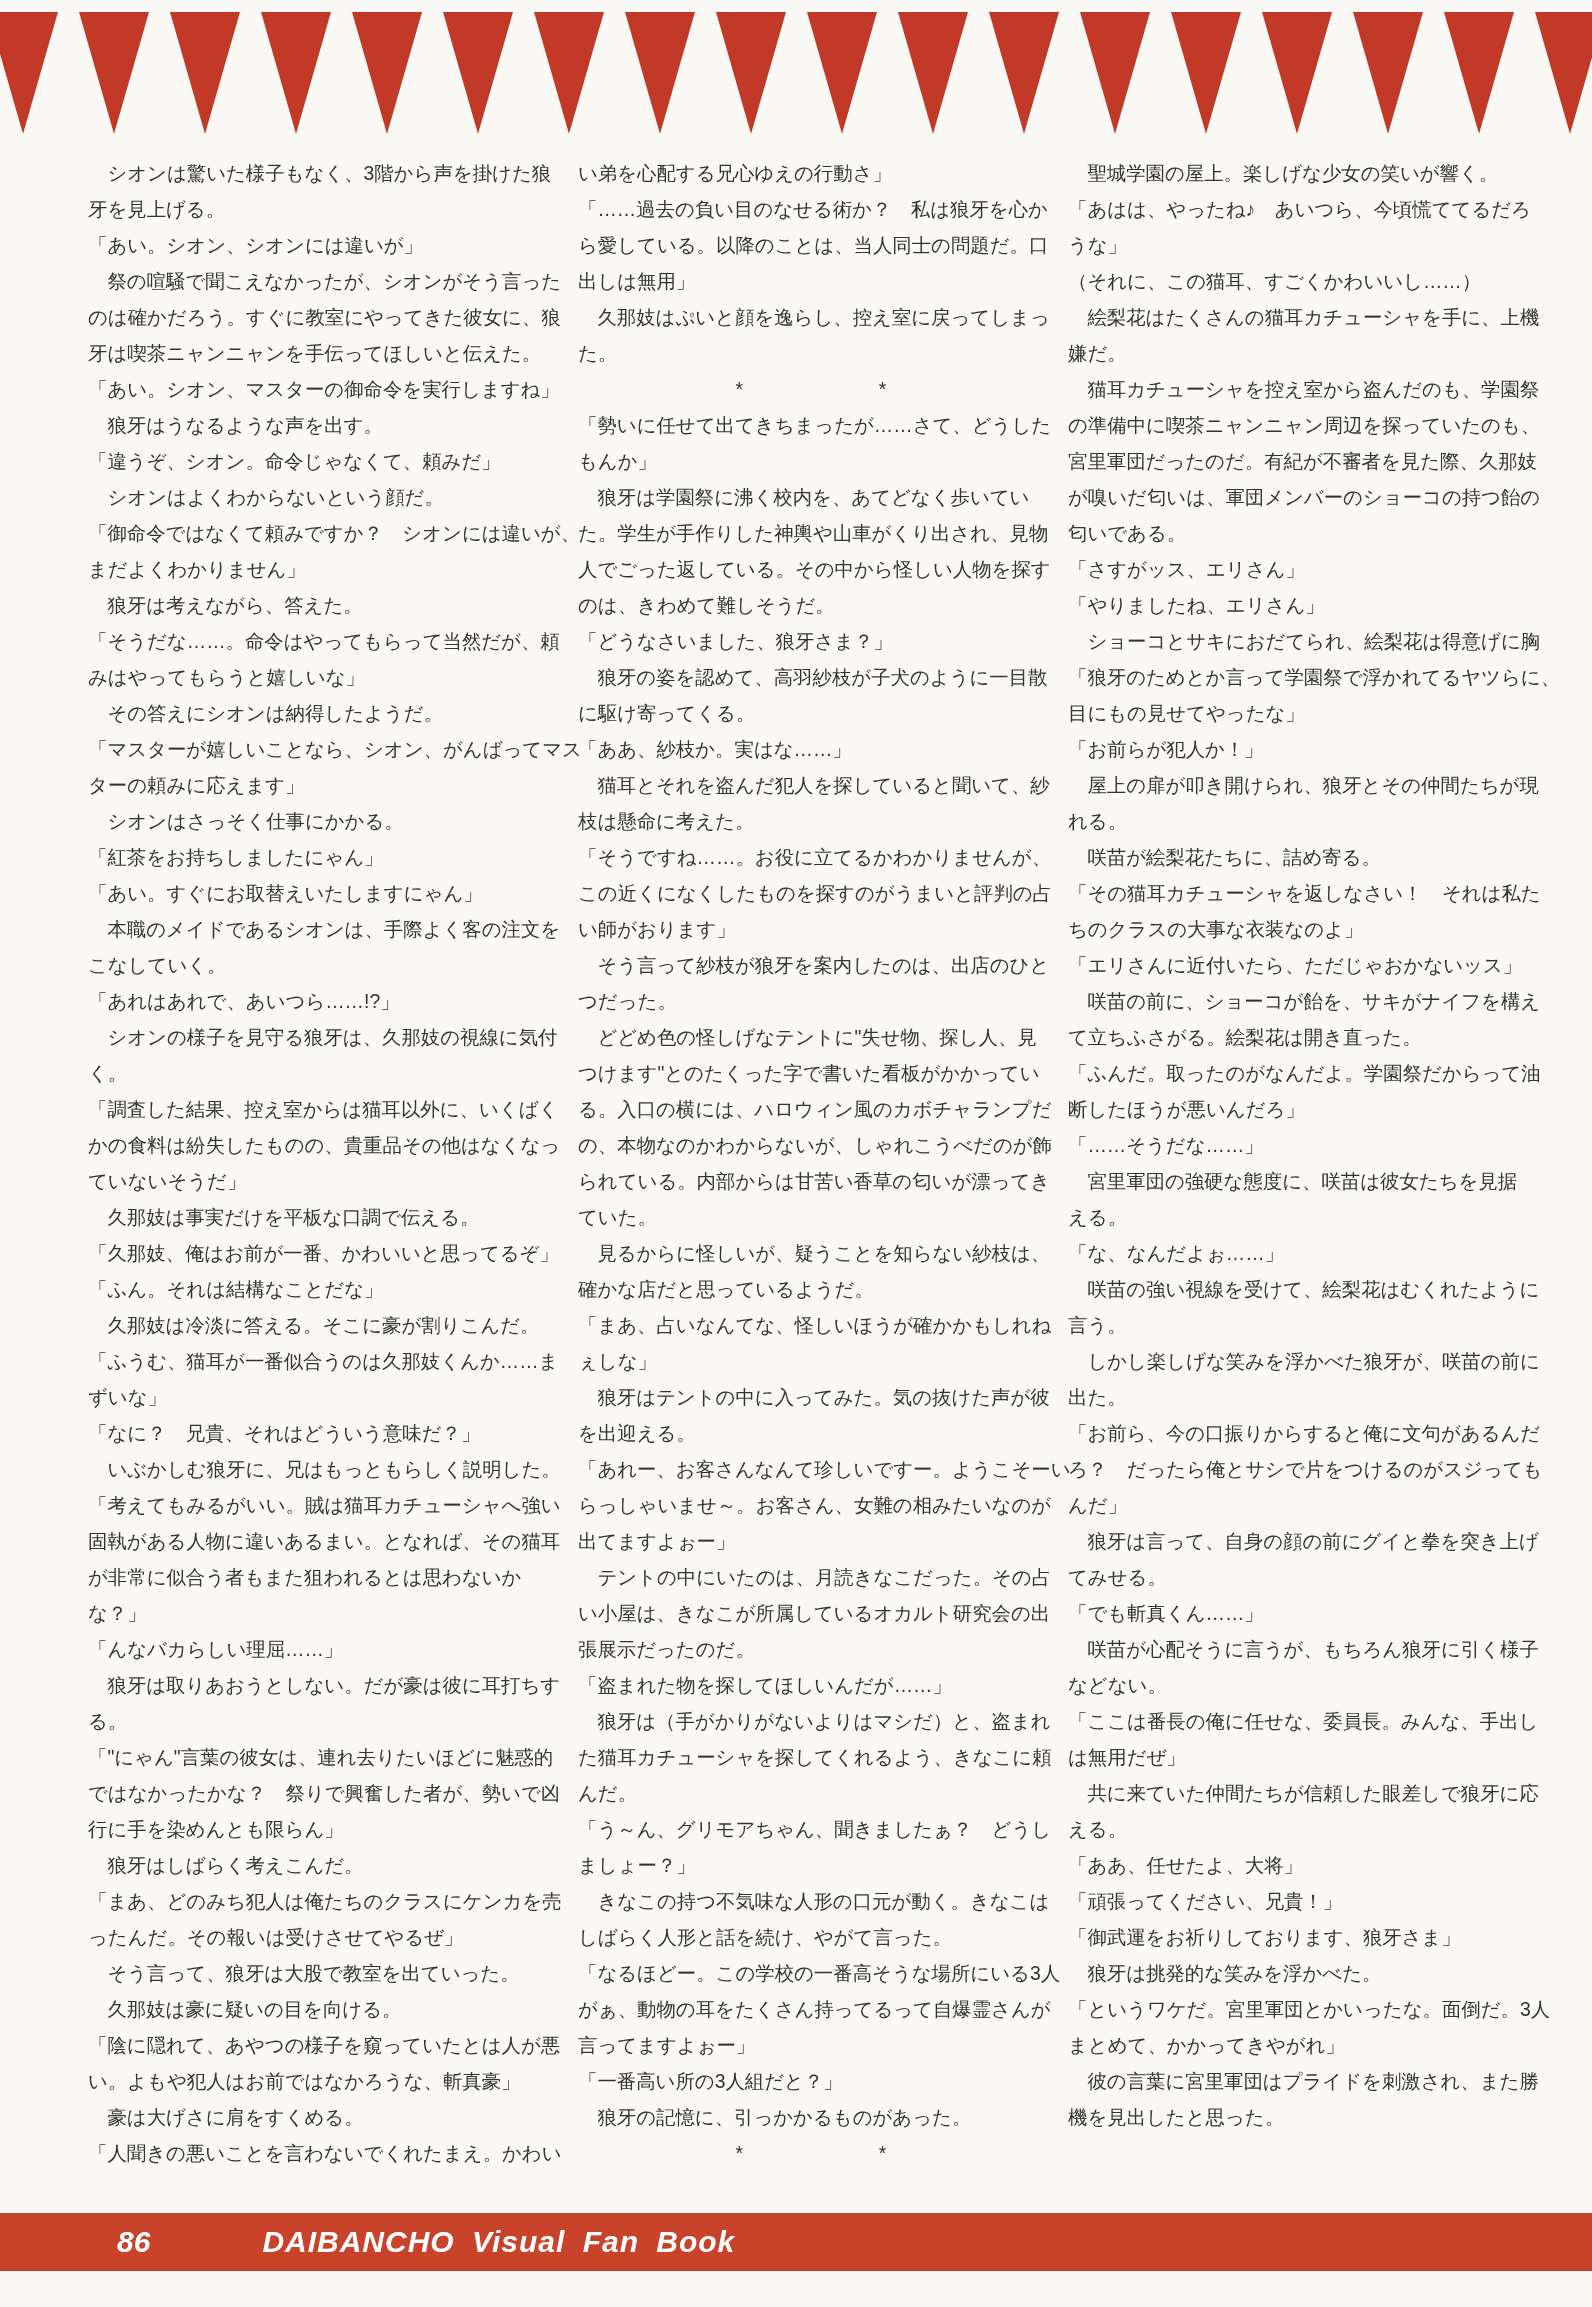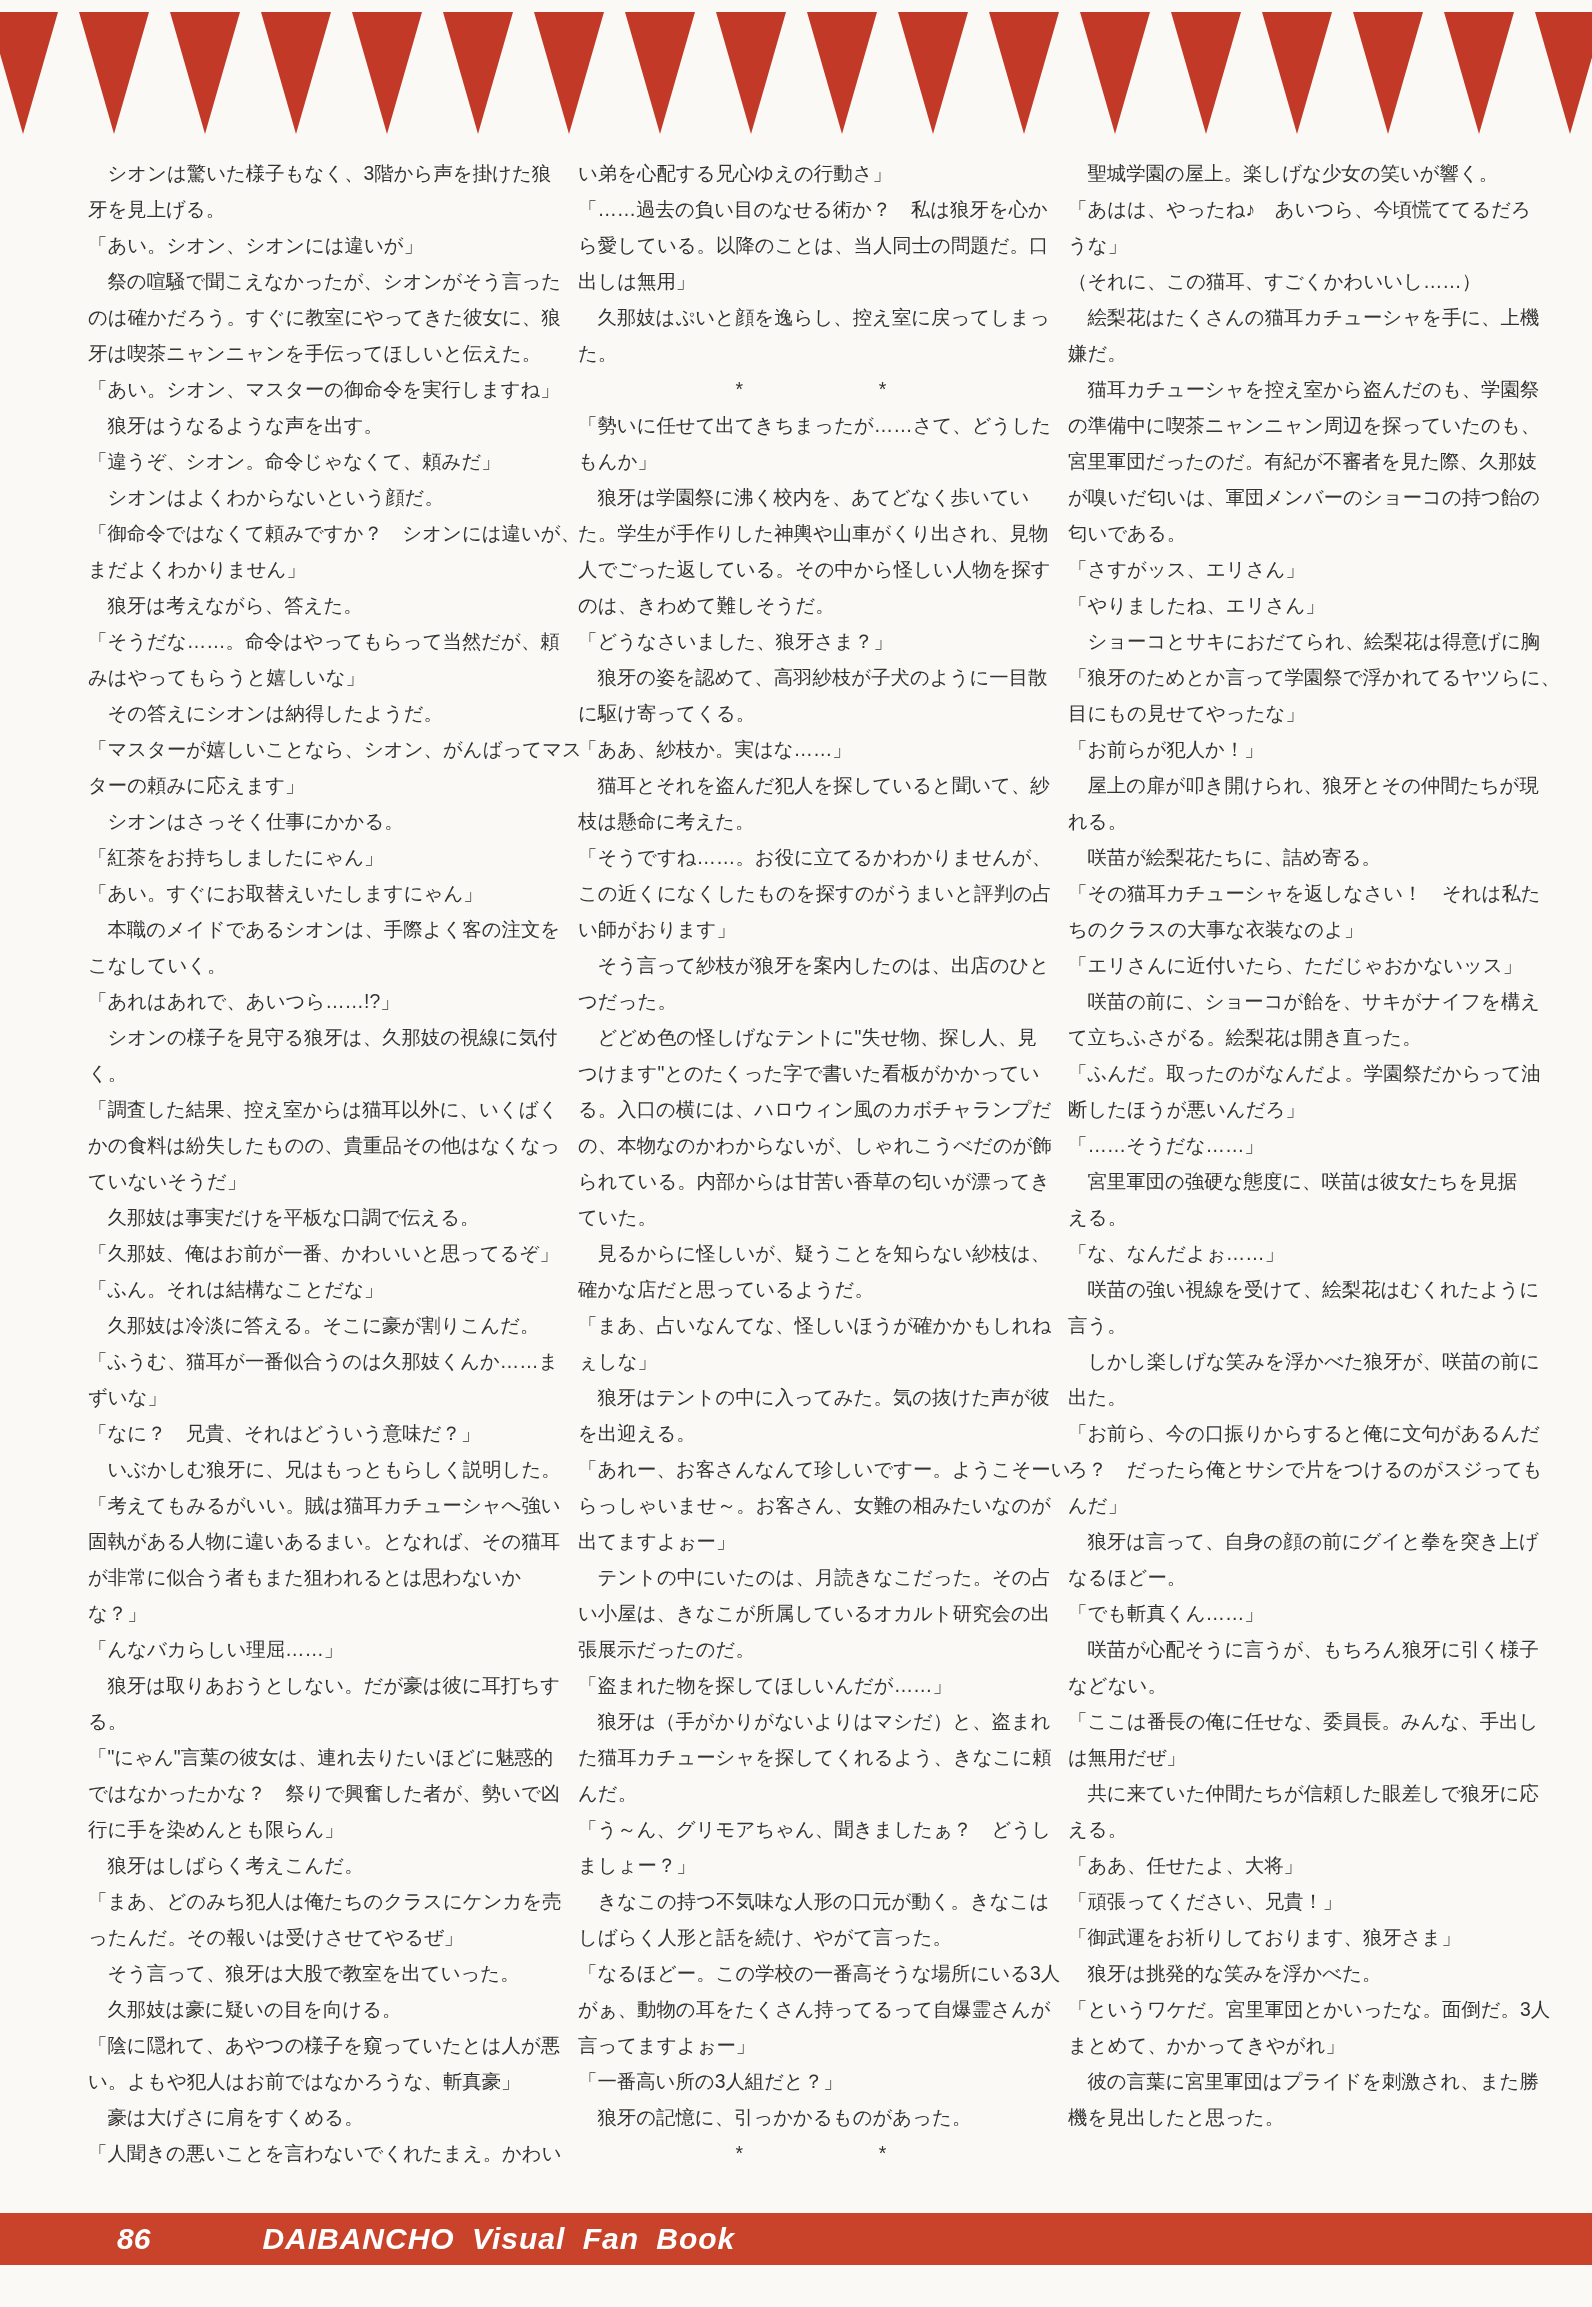--- a/index.html
+++ b/index.html
@@ -32,21 +32,21 @@
     height:36px; line-height:36px;
     font-size:19.4px; letter-spacing:0px;
     color:#333333;
     white-space:pre;
     overflow:visible;
   }
   .line.sep { text-align:center; }
   
   .footer {
     position:absolute; left:0; top:2213px;
-    width:1592px; height:52px;
+    width:1592px; height:58px;
     display:flex; align-items:center;
     color:#ffffff;
   }
   .pagenum {
     margin-left:117px;
     font-size:30px; font-weight:bold; font-style:italic;
   }
   .booktitle {
     margin-left:112px;
     font-size:30px; font-weight:bold; font-style:italic;
@@ -229,21 +229,21 @@
         <div class="line">える。</div>
         <div class="line">「な、なんだよぉ……」</div>
         <div class="line">　咲苗の強い視線を受けて、絵梨花はむくれたように</div>
         <div class="line">言う。</div>
         <div class="line">　しかし楽しげな笑みを浮かべた狼牙が、咲苗の前に</div>
         <div class="line">出た。</div>
         <div class="line">「お前ら、今の口振りからすると俺に文句があるんだ</div>
         <div class="line">ろ？　だったら俺とサシで片をつけるのがスジっても</div>
         <div class="line">んだ」</div>
         <div class="line">　狼牙は言って、自身の顔の前にグイと拳を突き上げ</div>
-        <div class="line">なるほどー。</div>
+        <div class="line">てみせる。</div>
         <div class="line">「でも斬真くん……」</div>
         <div class="line">　咲苗が心配そうに言うが、もちろん狼牙に引く様子</div>
         <div class="line">などない。</div>
         <div class="line">「ここは番長の俺に任せな、委員長。みんな、手出し</div>
         <div class="line">は無用だぜ」</div>
         <div class="line">　共に来ていた仲間たちが信頼した眼差しで狼牙に応</div>
         <div class="line">える。</div>
         <div class="line">「ああ、任せたよ、大将」</div>
         <div class="line">「頑張ってください、兄貴！」</div>
         <div class="line">「御武運をお祈りしております、狼牙さま」</div>

